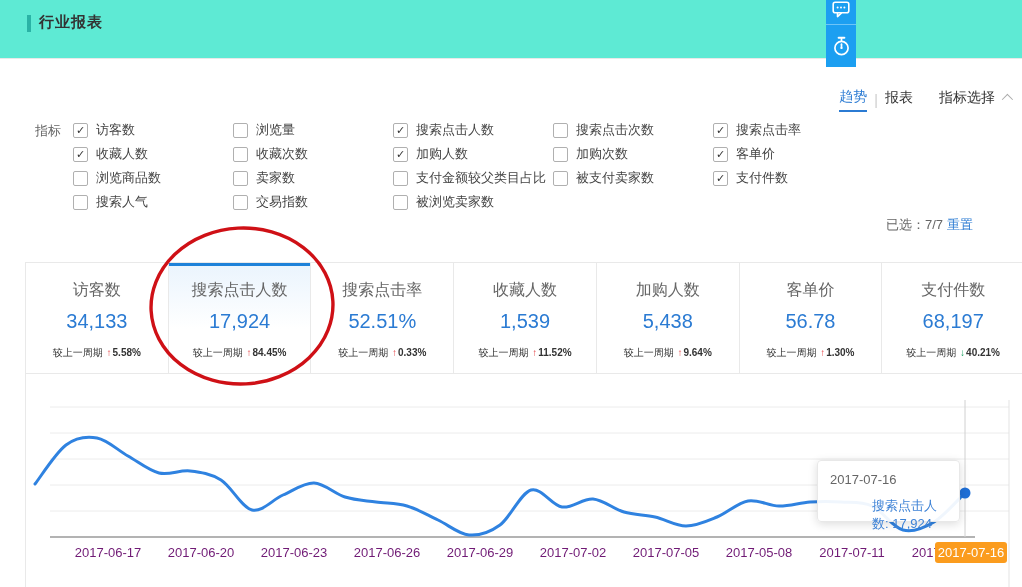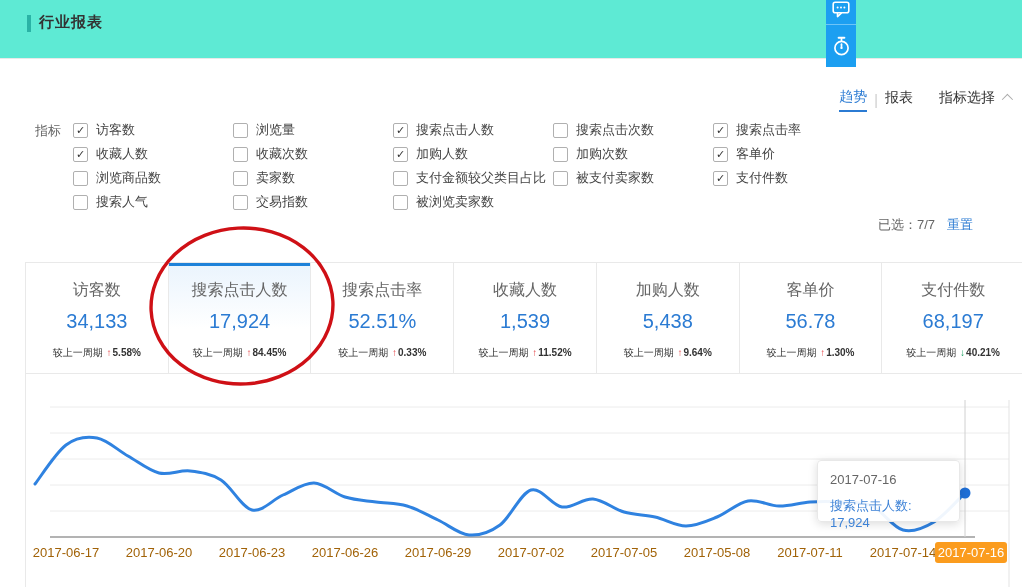--- a/index.html
+++ b/index.html
@@ -30,43 +30,43 @@
   .metrics{position:absolute;left:35px;top:118px;width:960px;font-size:13px;}
   .m-label{position:absolute;left:0;top:4px;color:#666;}
   .m-col{position:absolute;top:0;}
   .m-col1{left:38px;} .m-col2{left:198px;} .m-col3{left:358px;} .m-col4{left:518px;} .m-col5{left:678px;}
   .cb-row{height:24px;display:flex;align-items:center;cursor:pointer;white-space:nowrap;}
   .cb{width:13px;height:13px;border:1px solid #b0b0b0;border-radius:2px;background:#fff;display:inline-flex;align-items:center;justify-content:center;font-size:11px;font-weight:bold;color:#333;line-height:1;}
   .cb.checked::after{content:"\2713";}
   .cb-label{margin-left:8px;color:#444;}
   
   .summary{position:absolute;top:216px;right:49px;font-size:13px;color:#666;}
-  .summary .reset{color:#2b7bd3;margin-left:12px;cursor:pointer;text-decoration:none;}
+  .summary .reset{color:#2b7bd3;margin-left:4px;cursor:pointer;text-decoration:none;}
   
   .panel{position:absolute;left:25px;top:262px;width:1001px;height:325px;border:1px solid #e9e9e9;border-bottom:none;box-sizing:border-box;background:#fff;}
   .cards{display:flex;height:110px;border-bottom:1px solid #e9e9e9;}
   .card{position:relative;width:143px;box-sizing:border-box;border-right:1px solid #e9e9e9;text-align:center;padding-top:17px;cursor:pointer;overflow:hidden;white-space:nowrap;}
   .card.selected{background:linear-gradient(180deg,#eaf4fd 0%,#ffffff 60%);}
   .card.selected::before{content:"";position:absolute;top:0;left:0;right:0;height:3px;background:#1e82d9;}
   .c-label{font-size:16px;color:#666;margin-bottom:9px;}
   .c-value{font-size:20px;color:#2b7bd3;font-weight:500;}
   .c-change{font-size:10px;color:#333;margin-top:13px;}
   .c-arrow{font-weight:bold;margin:0 1px;}
   .c-arrow.up{color:#e4393c;}
   .c-arrow.down{color:#16a05d;}
   .c-pct{font-weight:bold;color:#333;}
   
   #chart-svg{position:absolute;left:0;top:0;width:1022px;height:587px;z-index:1;}
   .ticks{position:absolute;left:0;top:0;width:1022px;height:587px;pointer-events:none;z-index:2;}
-  .tick{position:absolute;top:545px;transform:translateX(-50%);font-size:13px;color:#a16207;white-space:nowrap;}
+  .tick{position:absolute;top:545px;transform:translateX(-50%);font-size:13px;color:#701a75;white-space:nowrap;margin-left:42px;}
   .tooltip{position:absolute;left:817px;top:460px;width:143px;height:62px;box-sizing:border-box;
     background:rgba(255,255,255,0.93);border:1px solid #e8e8e8;border-radius:4px;
     box-shadow:0 2px 10px rgba(0,0,0,0.14);padding:11px 12px;z-index:5;font-size:13px;}
   .tt-date{color:#666;margin-bottom:10px;}
-  .tt-val{color:#3d82d6;}
+  .tt-val{color:#3d82d6;margin-left:42px;}
   .badge{position:absolute;left:935px;top:542px;width:72px;height:21px;line-height:21px;border-radius:3px;
     background:#fb9c1e;color:#fff;font-size:13px;text-align:center;z-index:6;}
   .annotation{position:absolute;left:0;top:0;width:1022px;height:587px;z-index:9;pointer-events:none;}
 </style>
 </head>
 <body>
 
 <div class="page">
 
   <div class="topbar">

